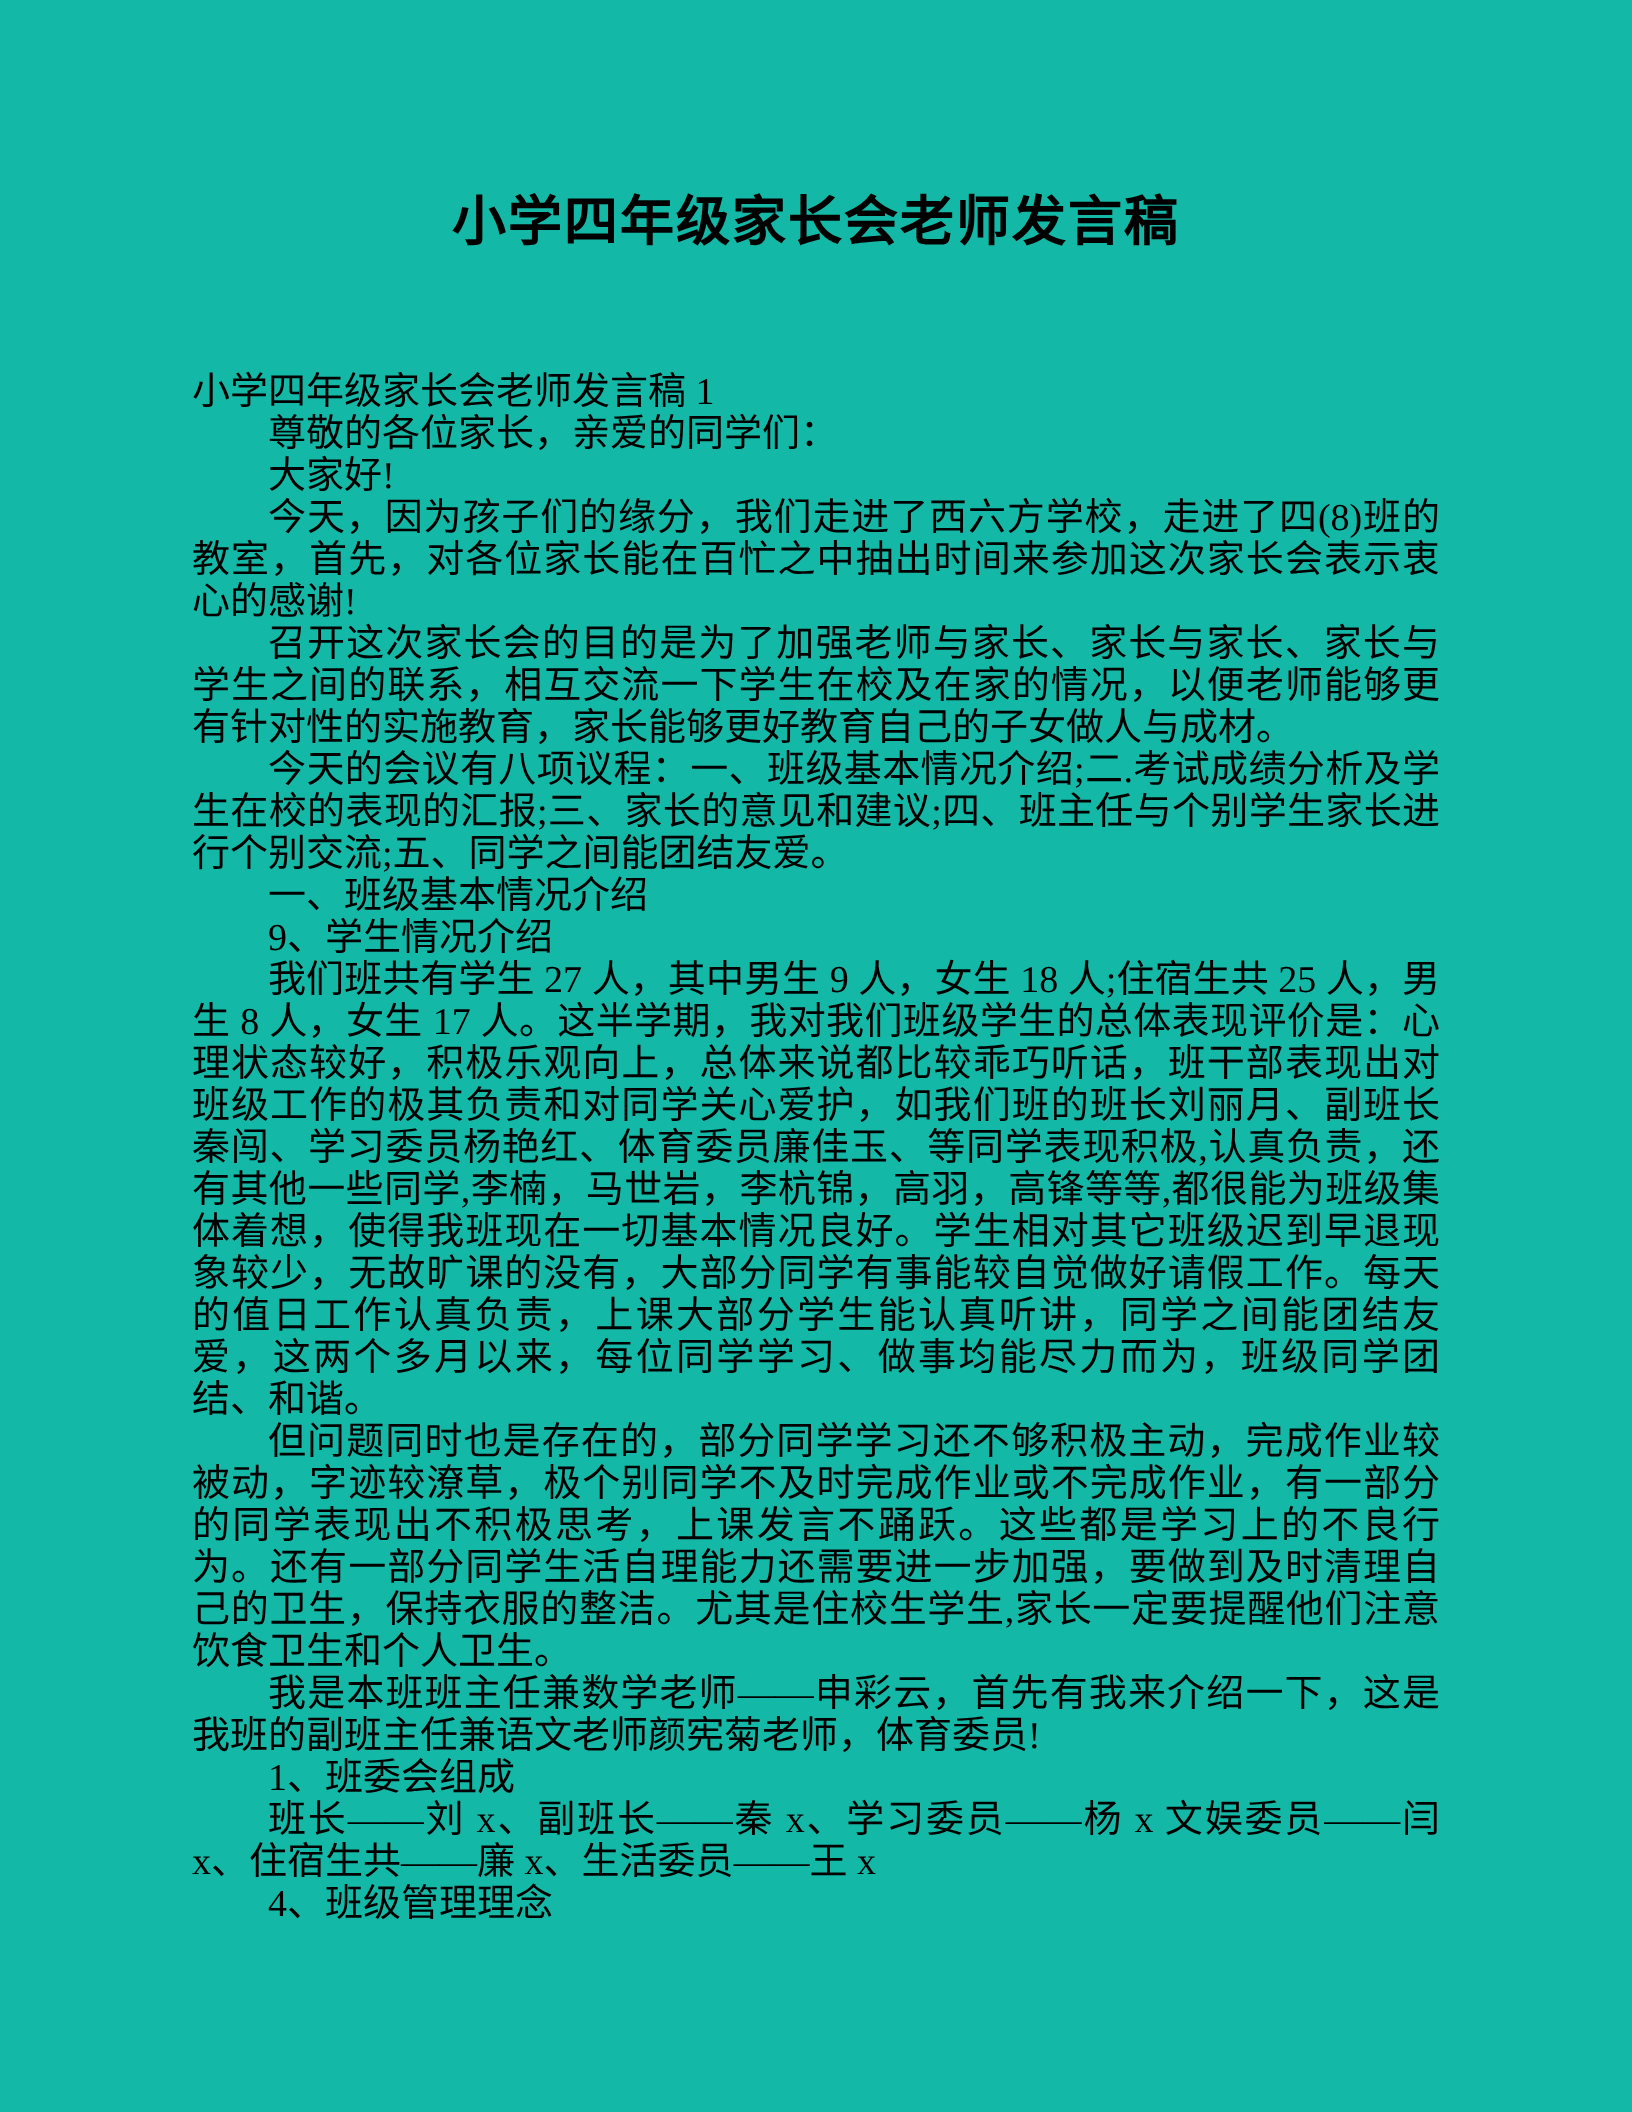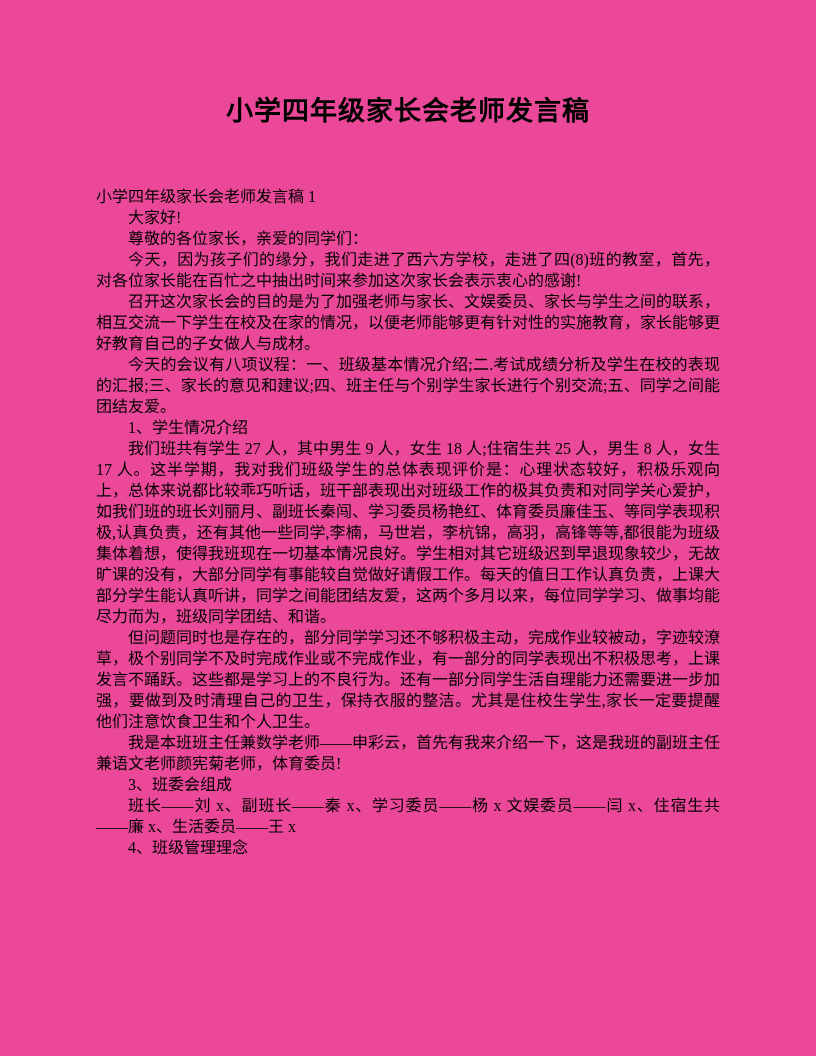--- a/index.html
+++ b/index.html
@@ -4,39 +4,39 @@
 <style>
   html, body {
     margin: 0;
     padding: 0;
     background: #ffffff;
   }
   .page {
     position: relative;
     width: 816px;
     height: 1056px;
-    background: #ec4899;
+    background: #14b8a6;
     overflow: hidden;
     font-family: "Liberation Serif", "DejaVu Serif", serif;
     color: #000000;
   }
   .doc-title {
     padding-top: 93px;
     margin: 0 96px;
     text-align: center;
     font-size: 27px;
     font-weight: 700;
     line-height: 36px;
     color: #000000;
     letter-spacing: 1px;
   }
   .doc-body {
     margin: 57px 96px 0 96px;
     width: 624px;
-    font-size: 16px;
+    font-size: 19px;
     line-height: 21px;
     text-align: justify;
     color: #000000;
   }
   .doc-body p {
     margin: 0;
     padding: 0;
     word-break: break-all;
   }
   .doc-body p.indent {
@@ -44,26 +44,27 @@
   }
 </style>
 </head>
 <body>
 
 <div class="page">
   <h1 class="doc-title">小学四年级家长会老师发言稿</h1>
   <div class="doc-body">
 
   <p>小学四年级家长会老师发言稿 1</p>
+      <p class="indent">尊敬的各位家长，亲爱的同学们：</p>
       <p class="indent">大家好!</p>
-      <p class="indent">尊敬的各位家长，亲爱的同学们：</p>
       <p class="indent">今天，因为孩子们的缘分，我们走进了西六方学校，走进了四(8)班的教室，首先，对各位家长能在百忙之中抽出时间来参加这次家长会表示衷心的感谢!</p>
-      <p class="indent">召开这次家长会的目的是为了加强老师与家长、文娱委员、家长与学生之间的联系，相互交流一下学生在校及在家的情况，以便老师能够更有针对性的实施教育，家长能够更好教育自己的子女做人与成材。</p>
+      <p class="indent">召开这次家长会的目的是为了加强老师与家长、家长与家长、家长与学生之间的联系，相互交流一下学生在校及在家的情况，以便老师能够更有针对性的实施教育，家长能够更好教育自己的子女做人与成材。</p>
       <p class="indent">今天的会议有八项议程：一、班级基本情况介绍;二.考试成绩分析及学生在校的表现的汇报;三、家长的意见和建议;四、班主任与个别学生家长进行个别交流;五、同学之间能团结友爱。</p>
-      <p class="indent">1、学生情况介绍</p>
+      <p class="indent">一、班级基本情况介绍</p>
+      <p class="indent">9、学生情况介绍</p>
       <p class="indent">我们班共有学生 27 人，其中男生 9 人，女生 18 人;住宿生共 25 人，男生 8 人，女生 17 人。这半学期，我对我们班级学生的总体表现评价是：心理状态较好，积极乐观向上，总体来说都比较乖巧听话，班干部表现出对班级工作的极其负责和对同学关心爱护，如我们班的班长刘丽月、副班长秦闯、学习委员杨艳红、体育委员廉佳玉、等同学表现积极,认真负责，还有其他一些同学,李楠，马世岩，李杭锦，高羽，高锋等等,都很能为班级集体着想，使得我班现在一切基本情况良好。学生相对其它班级迟到早退现象较少，无故旷课的没有，大部分同学有事能较自觉做好请假工作。每天的值日工作认真负责，上课大部分学生能认真听讲，同学之间能团结友爱，这两个多月以来，每位同学学习、做事均能尽力而为，班级同学团结、和谐。</p>
       <p class="indent">但问题同时也是存在的，部分同学学习还不够积极主动，完成作业较被动，字迹较潦草，极个别同学不及时完成作业或不完成作业，有一部分的同学表现出不积极思考，上课发言不踊跃。这些都是学习上的不良行为。还有一部分同学生活自理能力还需要进一步加强，要做到及时清理自己的卫生，保持衣服的整洁。尤其是住校生学生,家长一定要提醒他们注意饮食卫生和个人卫生。</p>
       <p class="indent">我是本班班主任兼数学老师——申彩云，首先有我来介绍一下，这是我班的副班主任兼语文老师颜宪菊老师，体育委员!</p>
-      <p class="indent">3、班委会组成</p>
+      <p class="indent">1、班委会组成</p>
       <p class="indent">班长——刘 x、副班长——秦 x、学习委员——杨 x 文娱委员——闫 x、住宿生共——廉 x、生活委员——王 x</p>
       <p class="indent">4、班级管理理念</p>
     </div>
 </div>
 
 </body></html>

